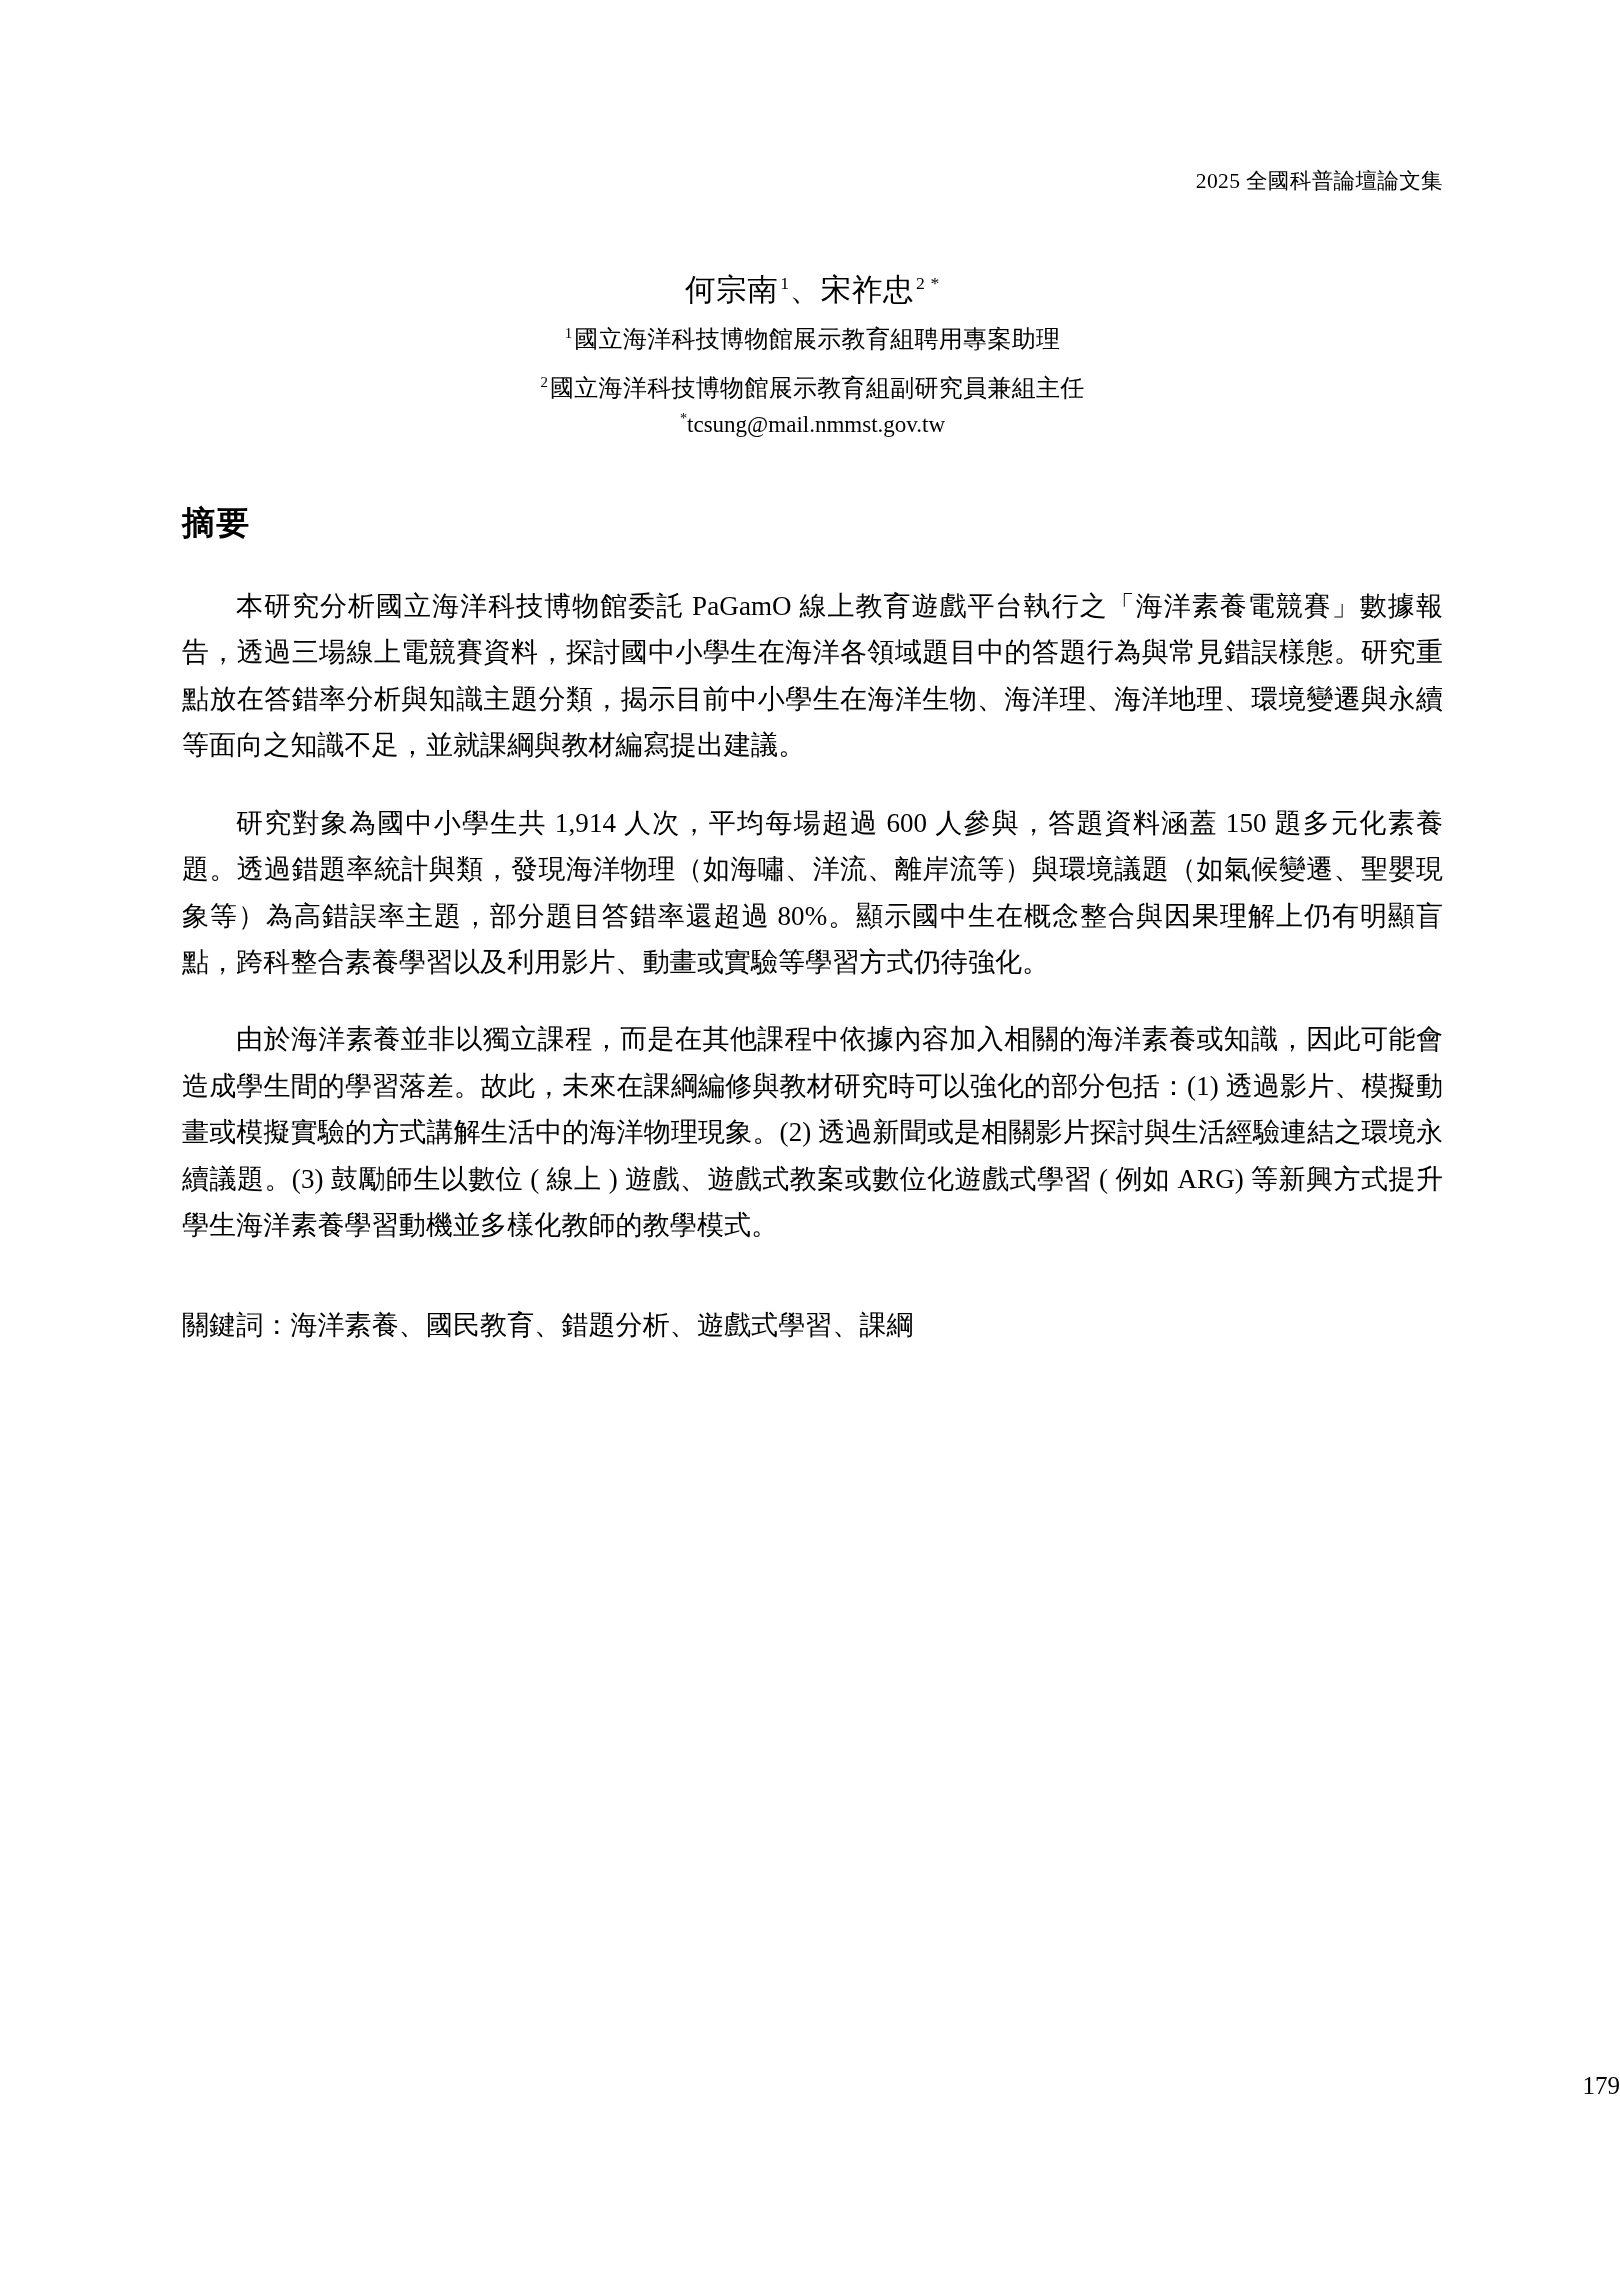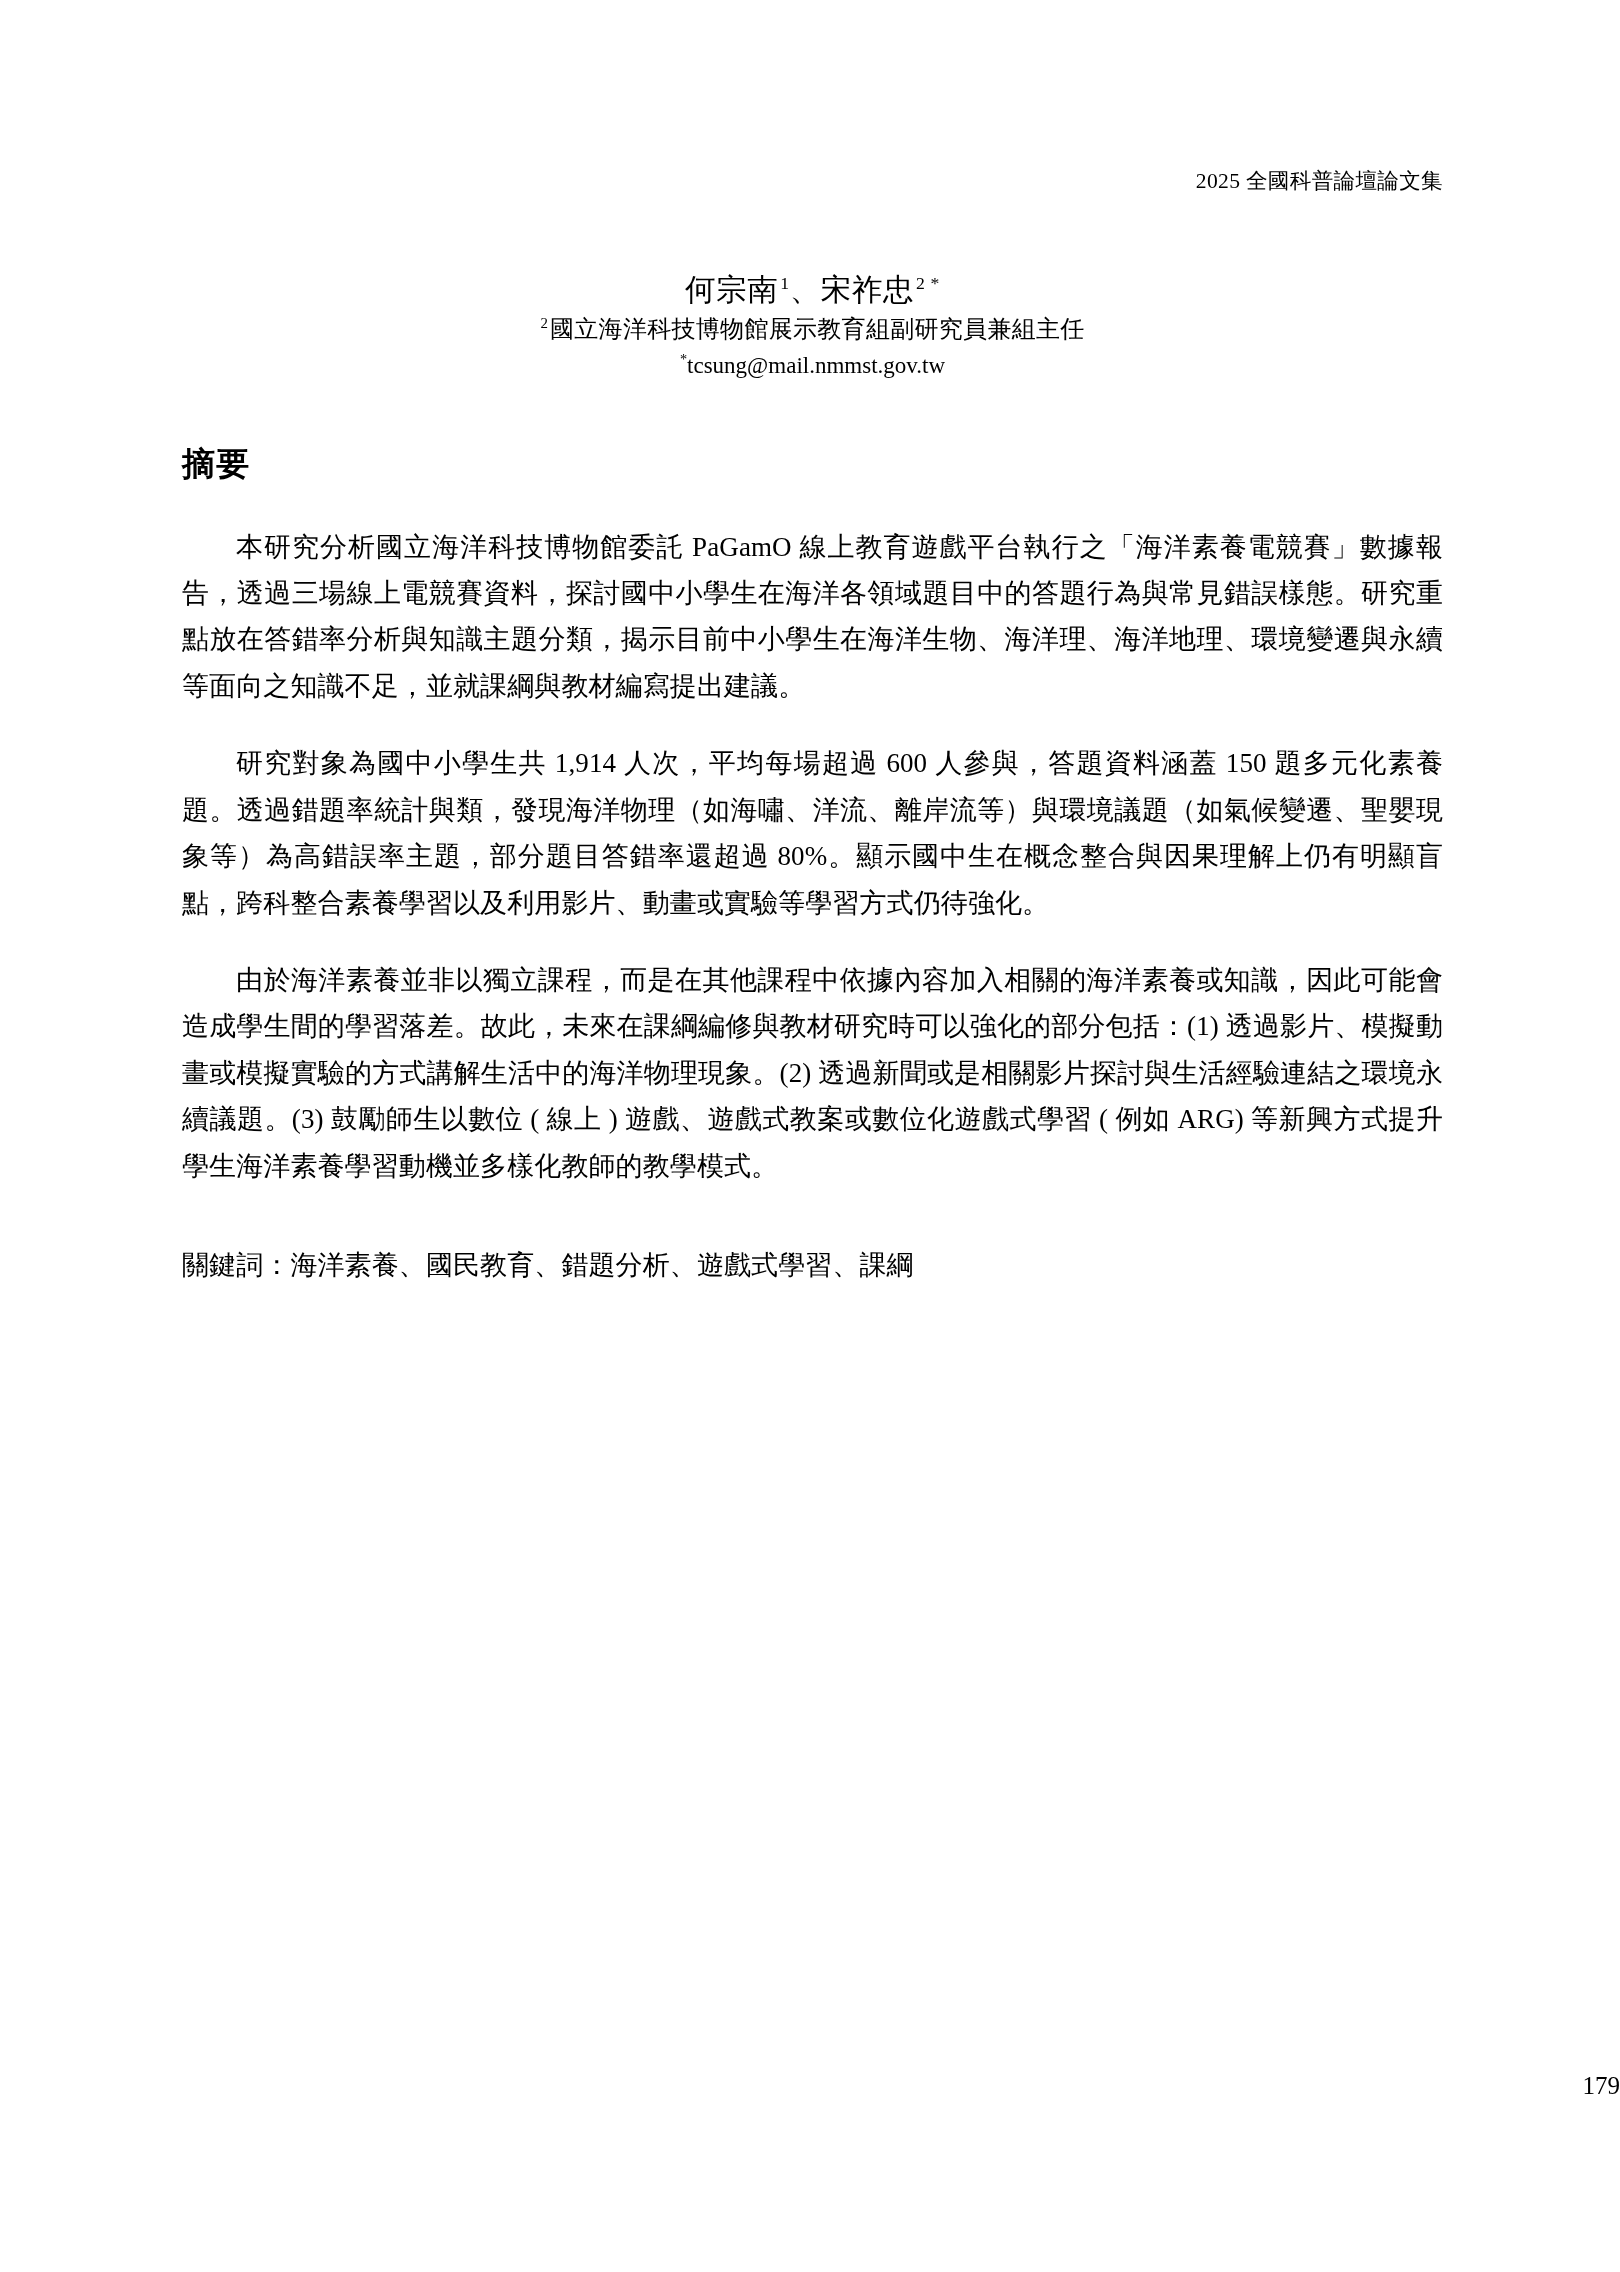--- a/index.html
+++ b/index.html
@@ -135,21 +135,24 @@
 <div class="page">
   <div class="content">
 
     <div class="runhead">2025 全國科普論壇論文集</div>
 
 
     <div class="authors">
       <span>何宗南</span><sup>1</sup><span>、宋祚忠</span><sup>2 *</sup>
     </div>
 
-    <div class="affil" style="margin-top:0">
+    <div class="affil">
+      <sup>1</sup><span>國立海洋科技博物館展示教育組聘用專案助理</span>
+    </div>
+    <div class="affil" style="margin-top:12px">
       <sup>2</sup><span>國立海洋科技博物館展示教育組副研究員兼組主任</span>
     </div>
 
     <div class="email">
       <sup>*</sup><span>tcsung@mail.nmmst.gov.tw</span>
     </div>
 
     <div class="sec-head">摘要</div>
 
     <p class="para first">本研究分析國立海洋科技博物館委託 PaGamO 線上教育遊戲平台執行之「海洋素養電競賽」數據報告，透過三場線上電競賽資料，探討國中小學生在海洋各領域題目中的答題行為與常見錯誤樣態。研究重點放在答錯率分析與知識主題分類，揭示目前中小學生在海洋生物、海洋理、海洋地理、環境變遷與永續等面向之知識不足，並就課綱與教材編寫提出建議。</p>

